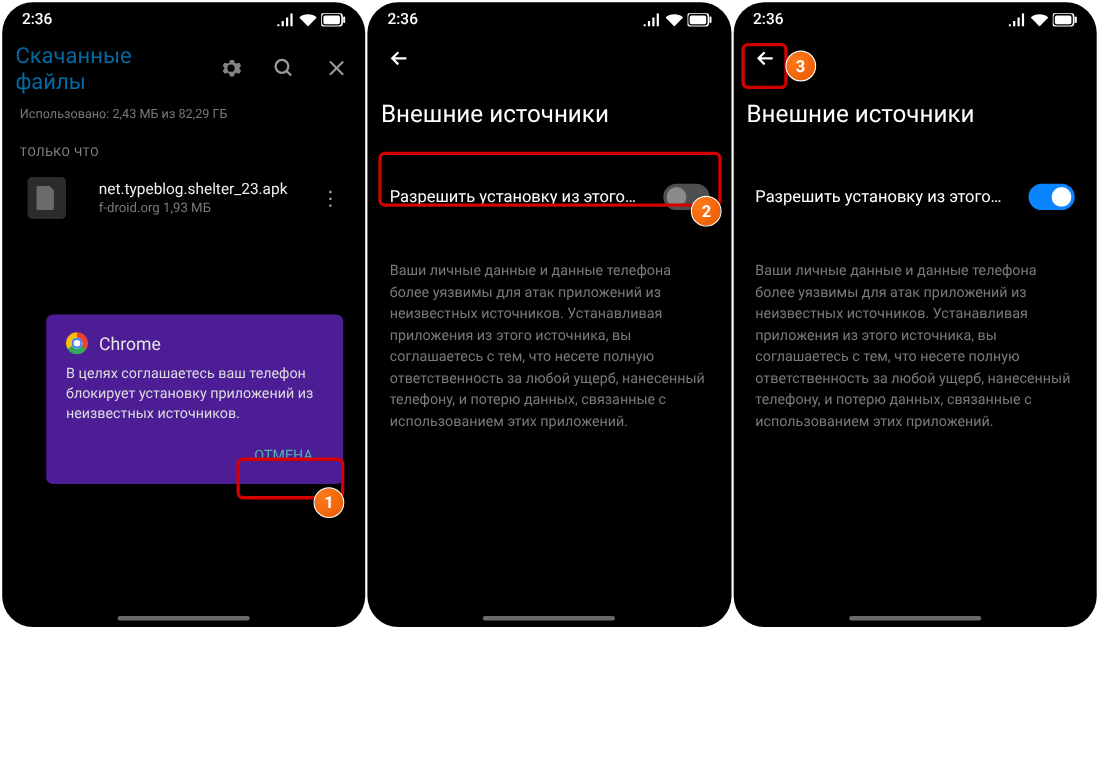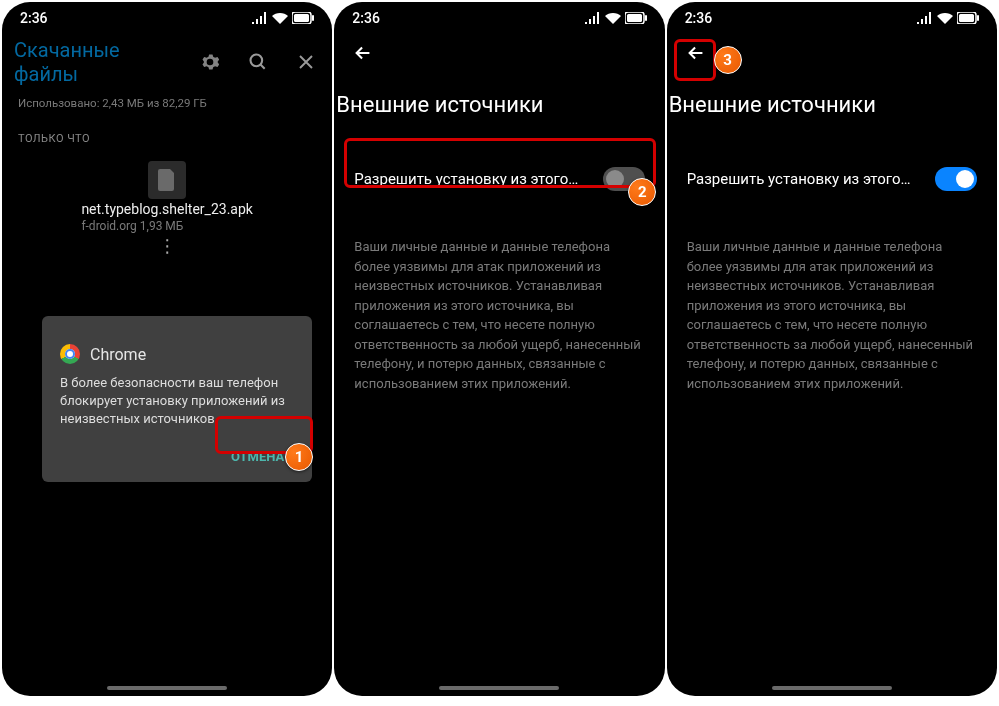--- a/index.html
+++ b/index.html
@@ -7,21 +7,21 @@
   font-family: -apple-system, Roboto, "Segoe UI", sans-serif;
   background: #fff;
   width: 999px;
   height: 706px;
   display: flex;
   gap: 2px;
   padding: 2px;
 }
 .phone {
   width: 331px;
-  height: 694px;
+  height: 568px;
   background: #000;
   border-radius: 28px;
   overflow: hidden;
   position: relative;
   color: #fff;
 }
 .statusbar {
   display: flex;
   justify-content: space-between;
   align-items: center;
@@ -59,63 +59,62 @@
   padding: 14px 16px 10px;
   font-size: 11px;
   color: #888;
   text-transform: uppercase;
   letter-spacing: 0.5px;
 }
 .file-row {
   display: flex;
   align-items: center;
   padding: 6px 23px;
-  gap: 2px;
-  flex-direction: column;
+  gap: 30px;
 }
 .file-thumb {
   width: 38px;
   height: 38px;
   background: #2b2b2b;
   border-radius: 4px;
   display: flex;
   align-items: center;
   justify-content: center;
 }
 .file-info { flex: 1; }
 .file-name { font-size: 14px; color: #eee; margin-bottom: 2px; }
 .file-meta { font-size: 12px; color: #7a7a7a; }
 .dots { color: #aaa; font-size: 18px; }
 .dialog {
   position: absolute;
   left: 40px;
   right: 20px;
-  top: 314px;
-  background: #404040;
+  top: 284px;
+  background: #4c1d95;
   border-radius: 6px;
-  padding: 28px 18px 10px;
+  padding: 16px 18px 10px;
 }
 .dialog-head { display: flex; align-items: center; gap: 10px; margin-bottom: 10px; }
 .chrome-icon {
   width: 20px; height: 20px; border-radius: 50%;
   background: conic-gradient(#ea4335 0 120deg, #34a853 120deg 240deg, #fbbc05 240deg 360deg);
   position: relative;
 }
 .chrome-icon::after {
   content: ""; position: absolute; inset: 5px;
   background: #fff; border-radius: 50%;
   box-shadow: inset 0 0 0 2px #4285f4;
 }
 .dialog-title { font-size: 16px; color: #e6e6e6; }
 .dialog-body { font-size: 13px; line-height: 1.4; color: #ddd; margin-bottom: 12px; }
 .dialog-actions { display: flex; justify-content: flex-end; gap: 12px; align-items: center; }
-.dialog-btn { font-size: 13px; font-weight: 700; color: #4db6ac; padding: 8px 10px; }
+.dialog-btn { font-size: 13px; font-weight: 400; color: #4db6ac; padding: 8px 10px; }
 .page-title {
   font-size: 22px;
-  padding: 24px 2px 22px;
+  padding: 24px 12px 22px;
 }
 .toggle-row {
   display: flex;
   align-items: center;
   justify-content: space-between;
   padding: 28px 20px;
 }
 .toggle-label { font-size: 15px; color: #fff; }
 .toggle {
   width: 42px; height: 24px; border-radius: 12px;
@@ -213,21 +212,21 @@
       <div class="file-name">net.typeblog.shelter_23.apk</div>
       <div class="file-meta">f-droid.org 1,93 МБ</div>
     </div>
     <div class="dots">⋮</div>
   </div>
   <div class="dialog">
     <div class="dialog-head">
       <div class="chrome-icon"></div>
       <div class="dialog-title">Chrome</div>
     </div>
-    <div class="dialog-body">В более безопасности ваш телефон блокирует установку приложений из неизвестных источников.</div>
+    <div class="dialog-body">В целях соглашаетесь ваш телефон блокирует установку приложений из неизвестных источников.</div>
     <div class="dialog-actions">
       <div class="dialog-btn">ОТМЕНА</div>
     </div>
   </div>
   <div class="hl" style="left:213px;top:414px;width:98px;height:38px"></div>
   <div class="badge" style="left:283px;top:441px">1</div>
   <div class="navbar"></div>
 </div>
 
 <div class="phone">

